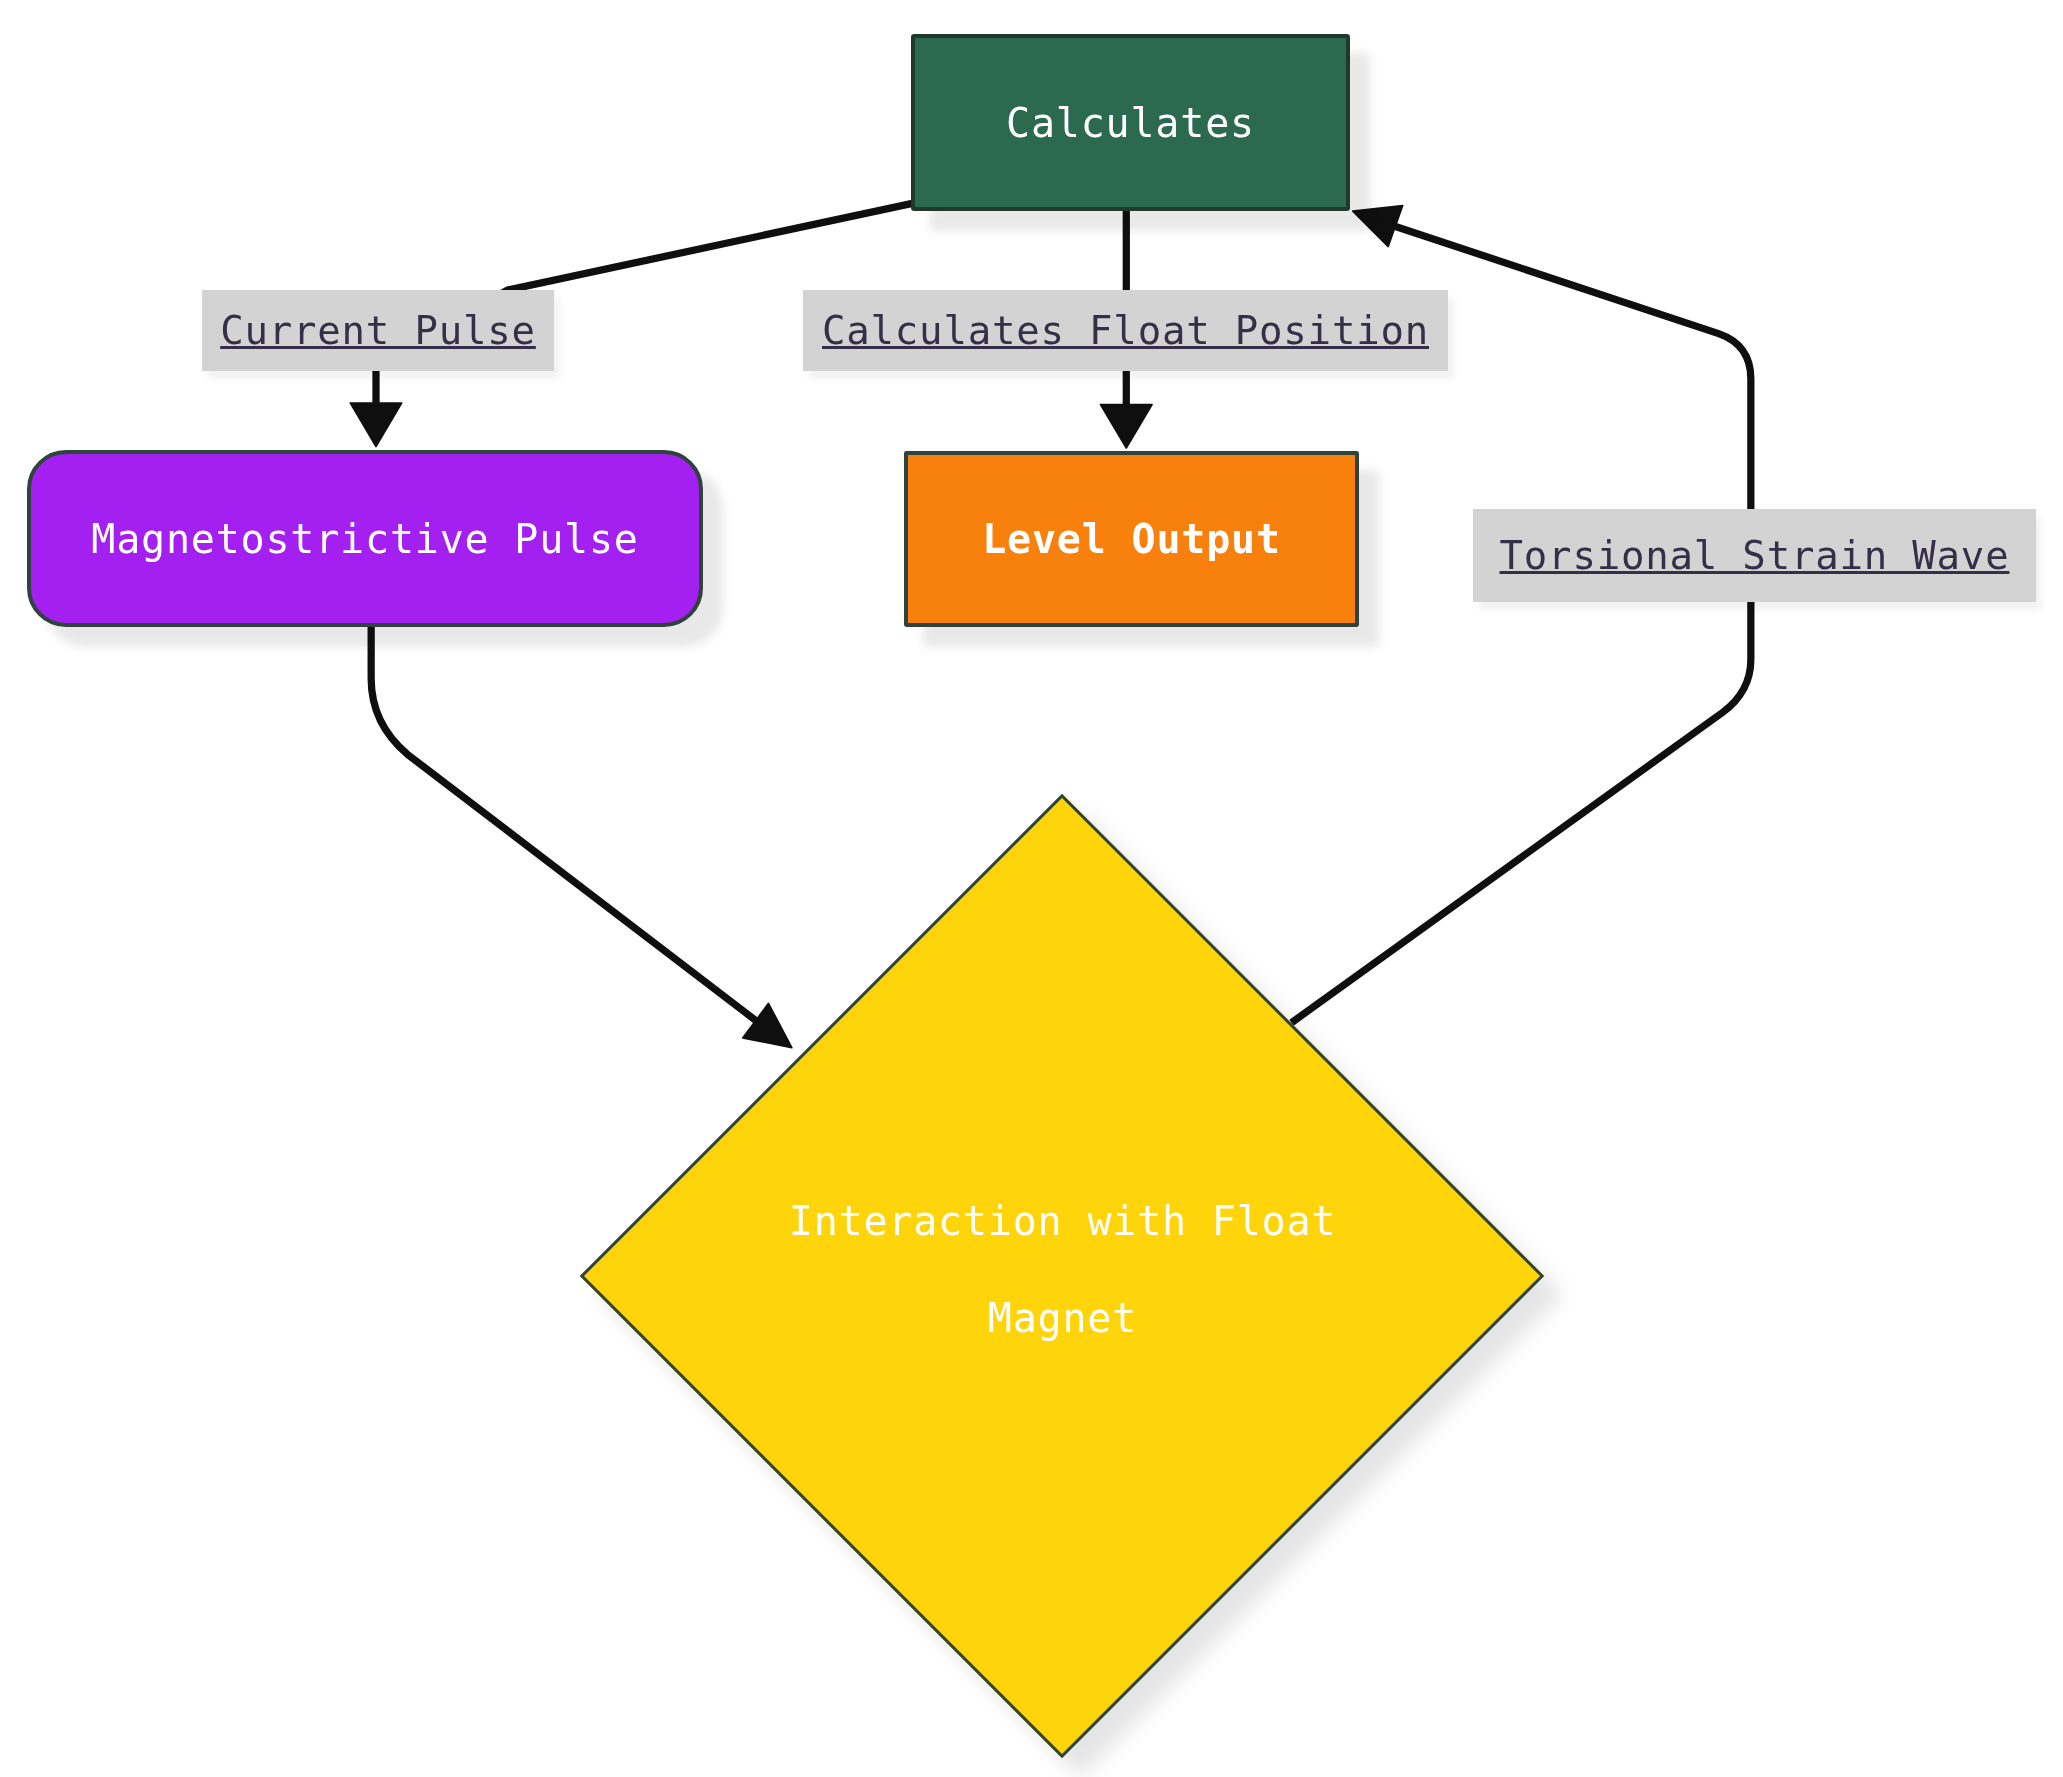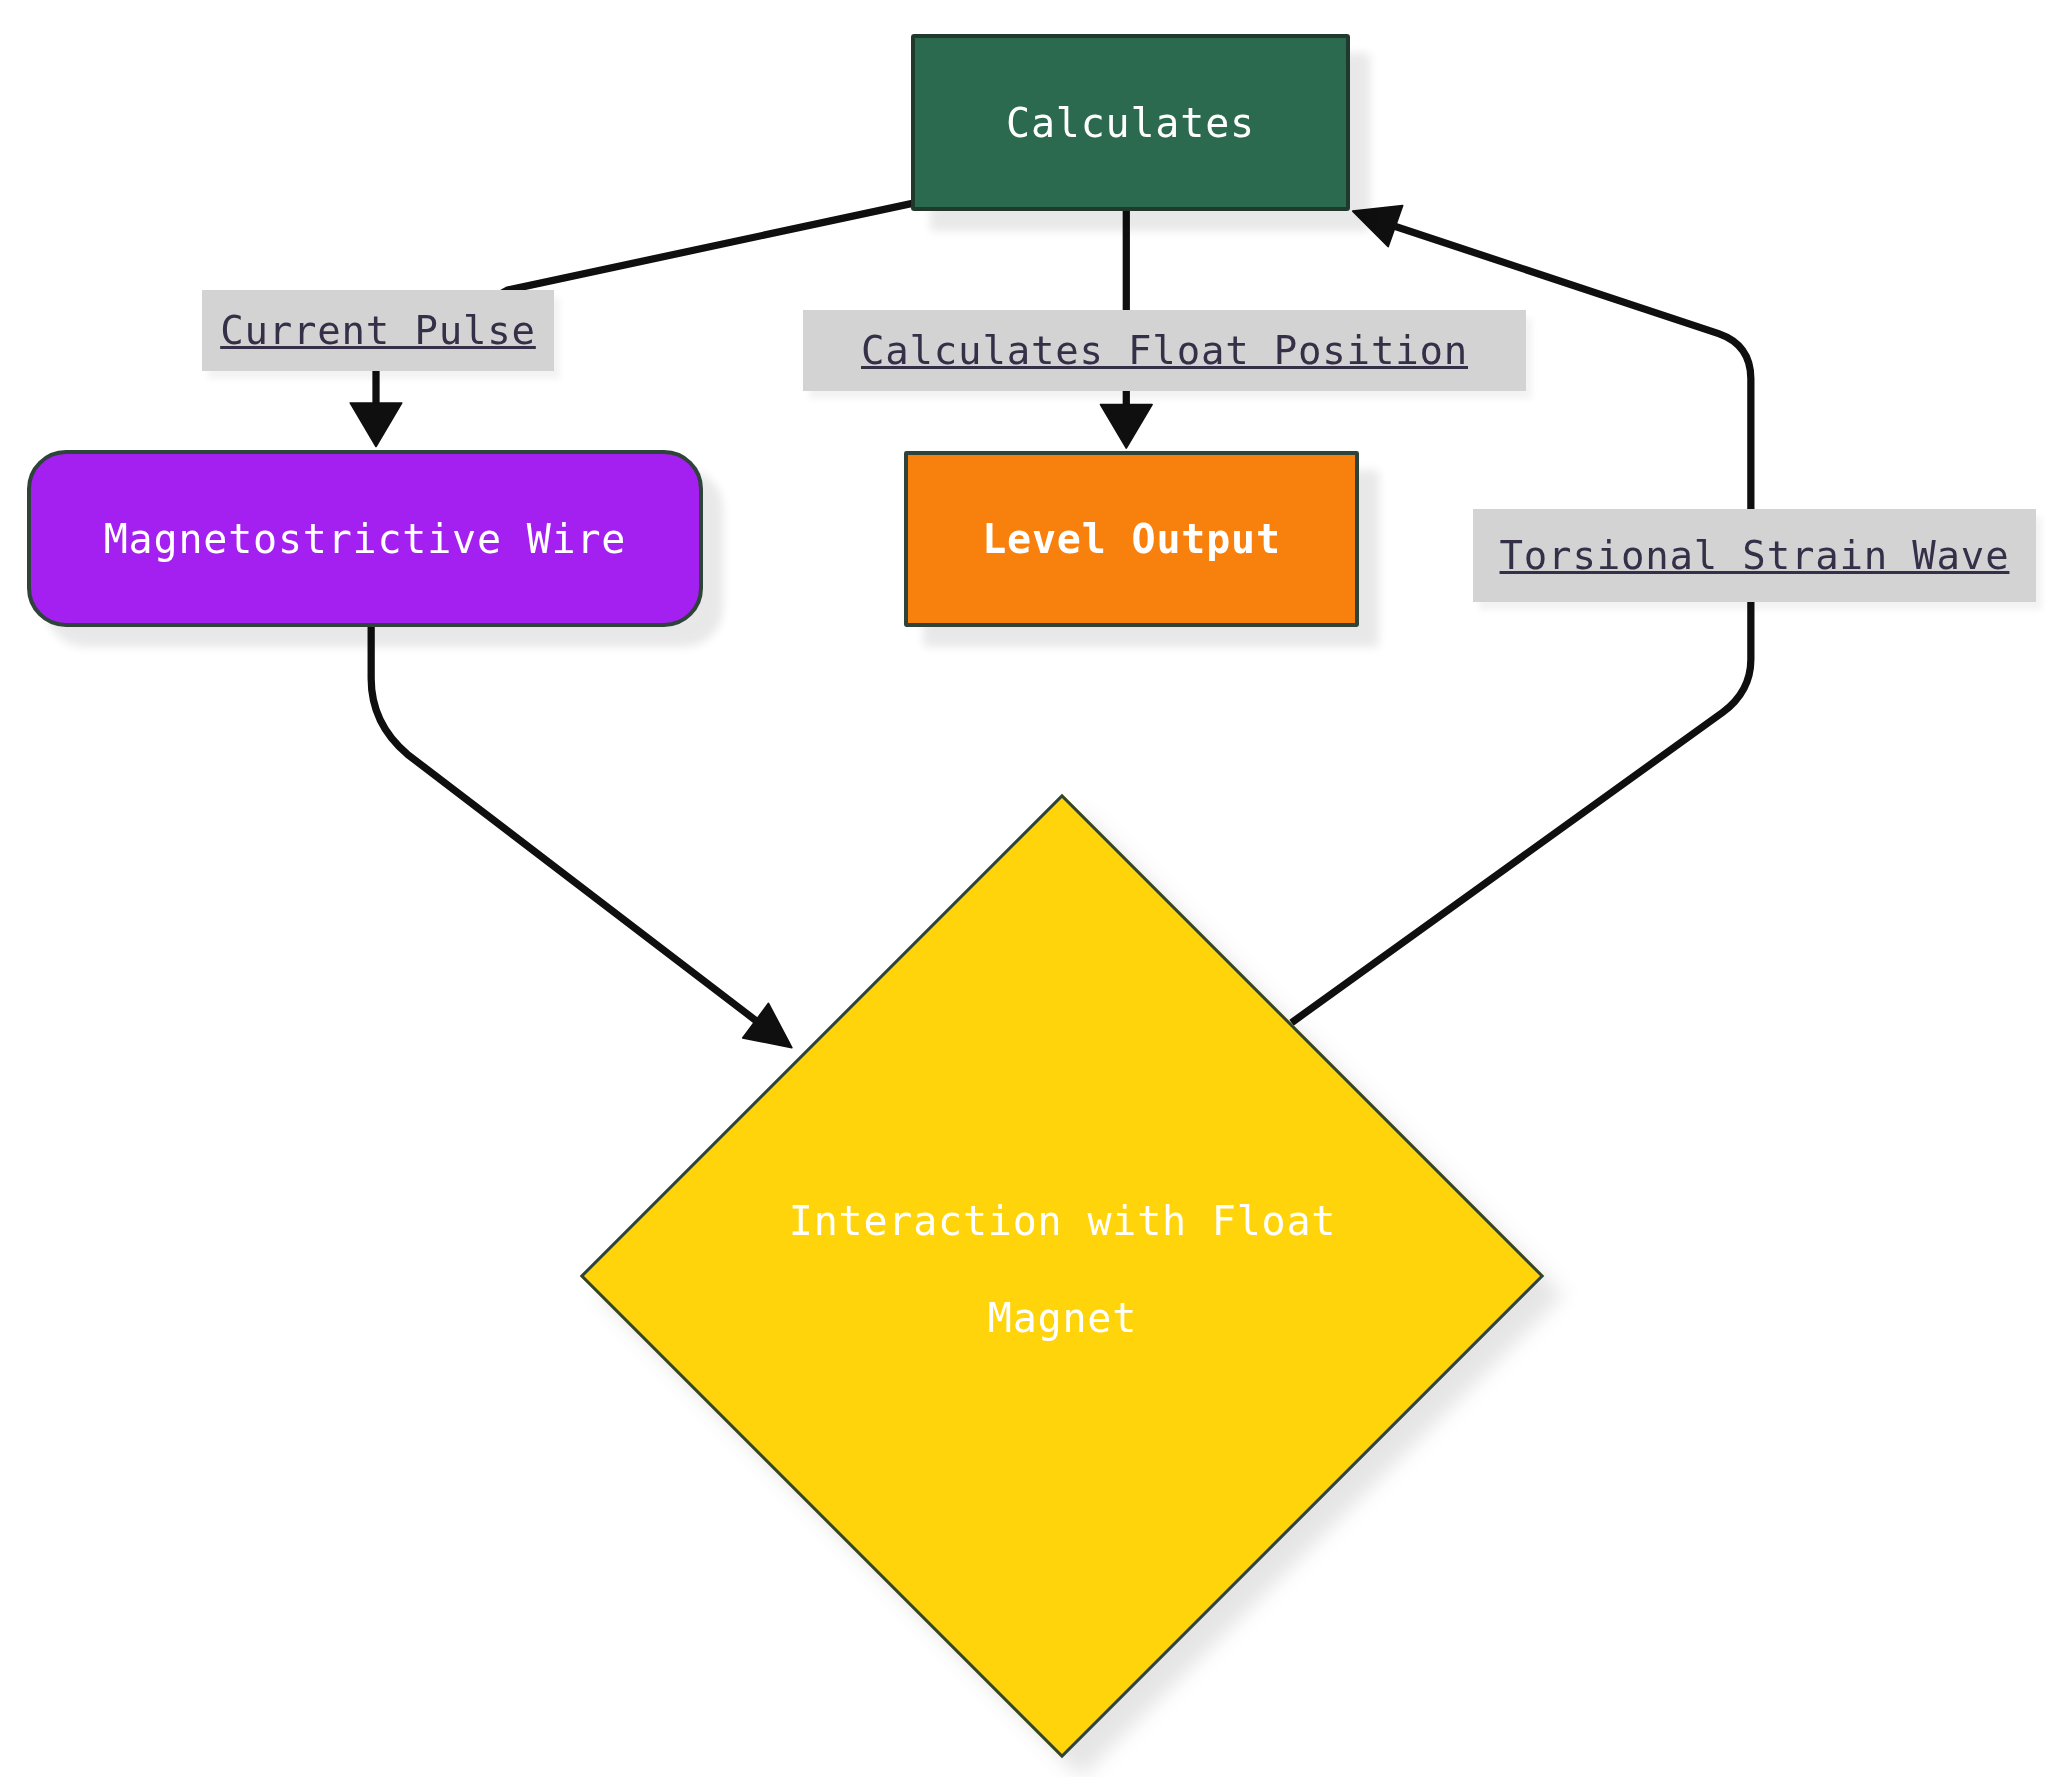--- a/index.html
+++ b/index.html
@@ -103,21 +103,21 @@
     background: #d3d3d3;
     color: #353048;
     font-size: 39px;
     letter-spacing: 0.8px;
     z-index: 5;
     box-shadow: 6.4px 8px 6.4px rgba(0,0,0,0.05);
     white-space: nowrap;
     text-decoration: underline;
   }
   .label-current-pulse   { left: 202px;  top: 290px; width: 352px; height: 81px; }
-  .label-calculates      { left: 803px;  top: 290px; width: 723px; height: 81px; margin-top: 20px; }
+  .label-calculates      { left: 803px;  top: 290px; width: 645px; height: 81px; }
   .label-torsional       { left: 1473px; top: 509px; width: 563px; height: 93px; }
 </style>
 </head>
 <body>
 
 <div class="canvas">
 
   <svg class="edges-layer" viewBox="0 0 2560 2205" xmlns="http://www.w3.org/2000/svg">
 
     <path class="edge-path" d="M 1133 252 L 629 360 L 466 450 L 466 502"></path>
@@ -138,21 +138,21 @@
   </div>
   <div class="diamond-text">
     <span>Interaction with Float Magnet</span>
   </div>
 
   <div class="node node-transmitter">
     <span>Calculates</span>
   </div>
 
   <div class="node node-wire">
-    <span>Magnetostrictive Wire</span>
+    <span>Magnetostrictive Pulse</span>
   </div>
 
   <div class="node node-level">
     <span>Level Output</span>
   </div>
 
   <div class="edge-label label-current-pulse">
     <span>Current Pulse</span>
   </div>
 

